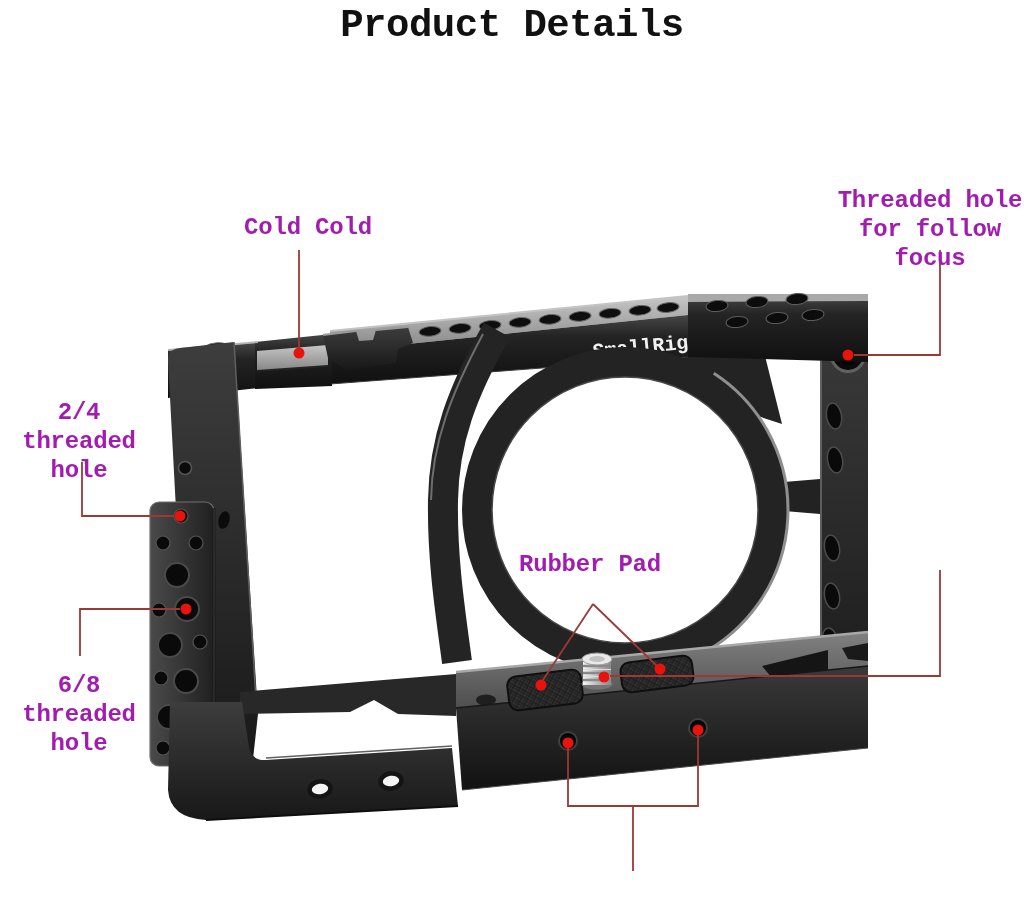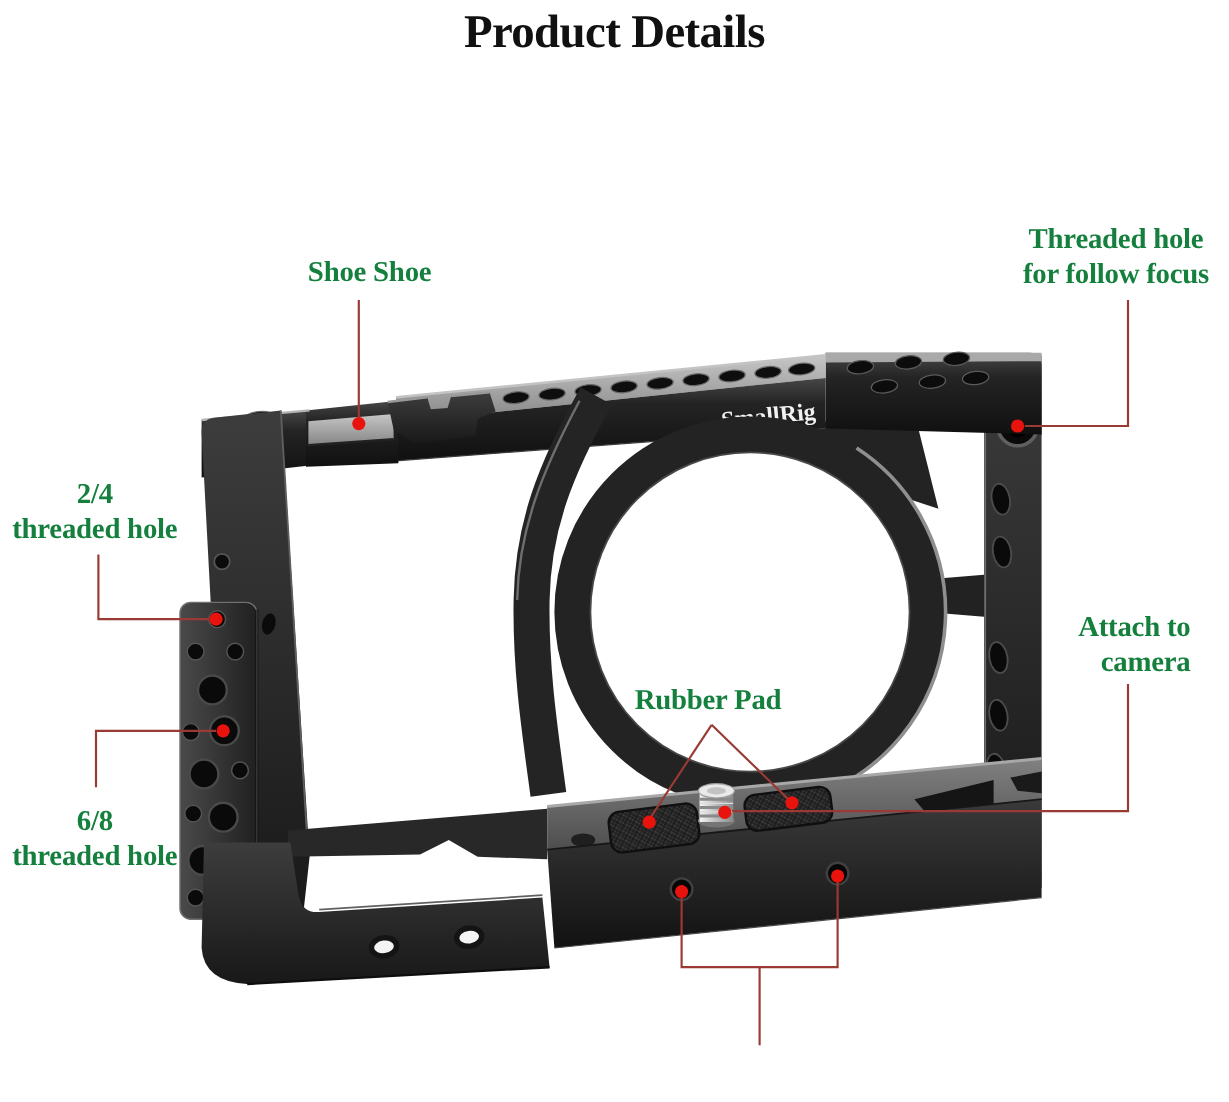--- a/index.html
+++ b/index.html
@@ -1,27 +1,27 @@
 <!DOCTYPE html>
 <html><head>
 <meta charset="utf-8">
 <style>
   html,body{margin:0;padding:0;background:#ffffff;}
   .page{position:relative;width:1024px;height:918px;background:#ffffff;overflow:hidden;
-        font-family:Liberation Serif, serif;}
+        font-family:Liberation Mono, monospace;}
   .layer{position:absolute;left:0;top:0;width:1024px;height:918px;}
   .title{position:absolute;top:4px;left:0;width:100%;text-align:center;
          font-size:39px;font-weight:bold;letter-spacing:-0.5px;color:#111;}
-  .label{position:absolute;white-space:pre-line;text-align:center;color:#15803d;
+  .label{position:absolute;white-space:pre-line;text-align:center;color:#a21caf;
          font-size:24px;line-height:29px;font-weight:bold;letter-spacing:-0.2px;}
   .lbl-cold-shoe{left:208px;top:213px;width:200px;}
   .lbl-follow-focus{left:836px;top:186px;width:188px;}
   .lbl-quarter{left:0px;top:398px;width:158px;}
   .lbl-three-eighths{left:0px;top:671px;width:158px;}
-  .lbl-rubber{left:490px;top:570px;width:200px;}
+  .lbl-rubber{left:490px;top:550px;width:200px;}
   .lbl-attach-camera{left:792px;top:509px;width:200px;text-align:right;}
   .lbl-lens-adapter{left:412px;top:885px;width:440px;}
 </style>
 </head>
 <body>
 
 <div class="page">
 
   <div class="title">Product Details</div>
 
@@ -227,23 +227,21 @@
       <circle cx="848" cy="355" r="5.5" fill="#e8130d"></circle>
       <circle cx="180" cy="516" r="5.5" fill="#e8130d"></circle>
       <circle cx="186" cy="609" r="5.5" fill="#e8130d"></circle>
       <circle cx="541" cy="685" r="5.5" fill="#e8130d"></circle>
       <circle cx="660" cy="669" r="5.5" fill="#e8130d"></circle>
       <circle cx="604" cy="677" r="5.5" fill="#e8130d"></circle>
       <circle cx="568" cy="743" r="5.5" fill="#e8130d"></circle>
       <circle cx="698" cy="730" r="5.5" fill="#e8130d"></circle>
     </svg>
 
-  <div class="label lbl-cold-shoe">Shoe Shoe</div>
+  <div class="label lbl-cold-shoe">Cold Cold</div>
   <div class="label lbl-follow-focus">Threaded hole
 for follow focus</div>
   <div class="label lbl-quarter">2/4
 threaded hole</div>
   <div class="label lbl-three-eighths">6/8
 threaded hole</div>
   <div class="label lbl-rubber">Rubber Pad</div>
-  <div class="label lbl-attach-camera">Attach to
-camera</div>
 </div>
 
 </body></html>

